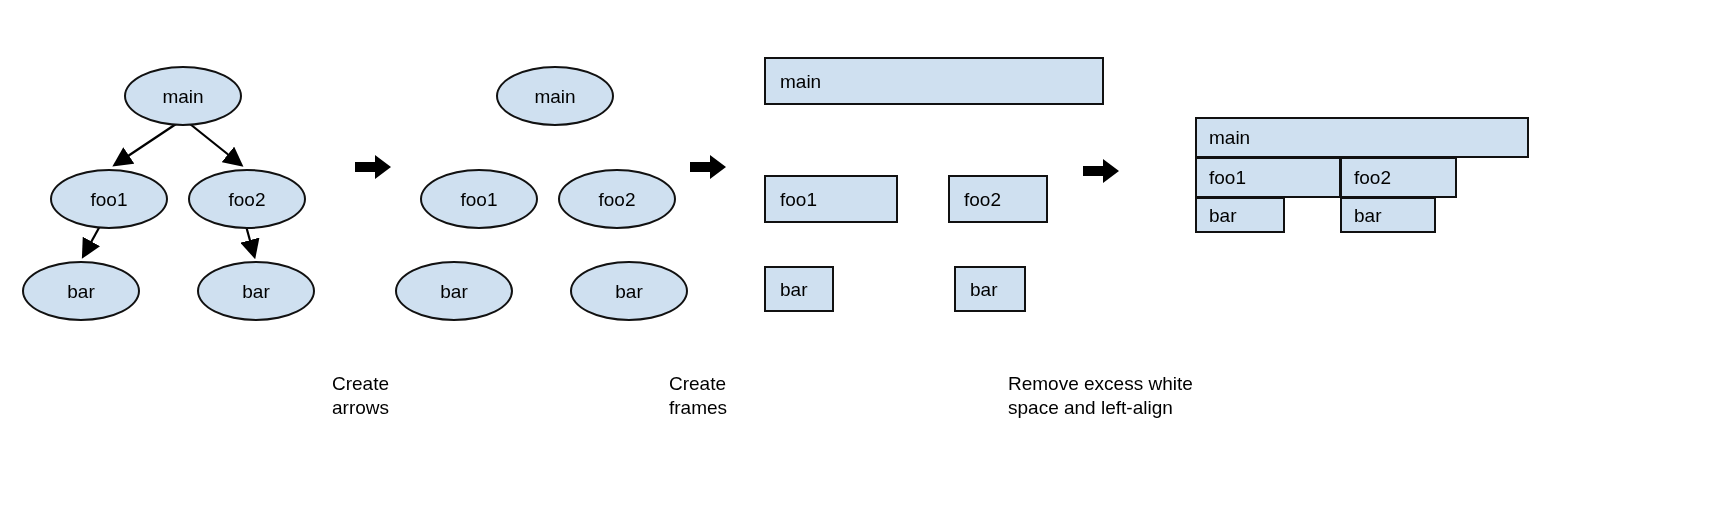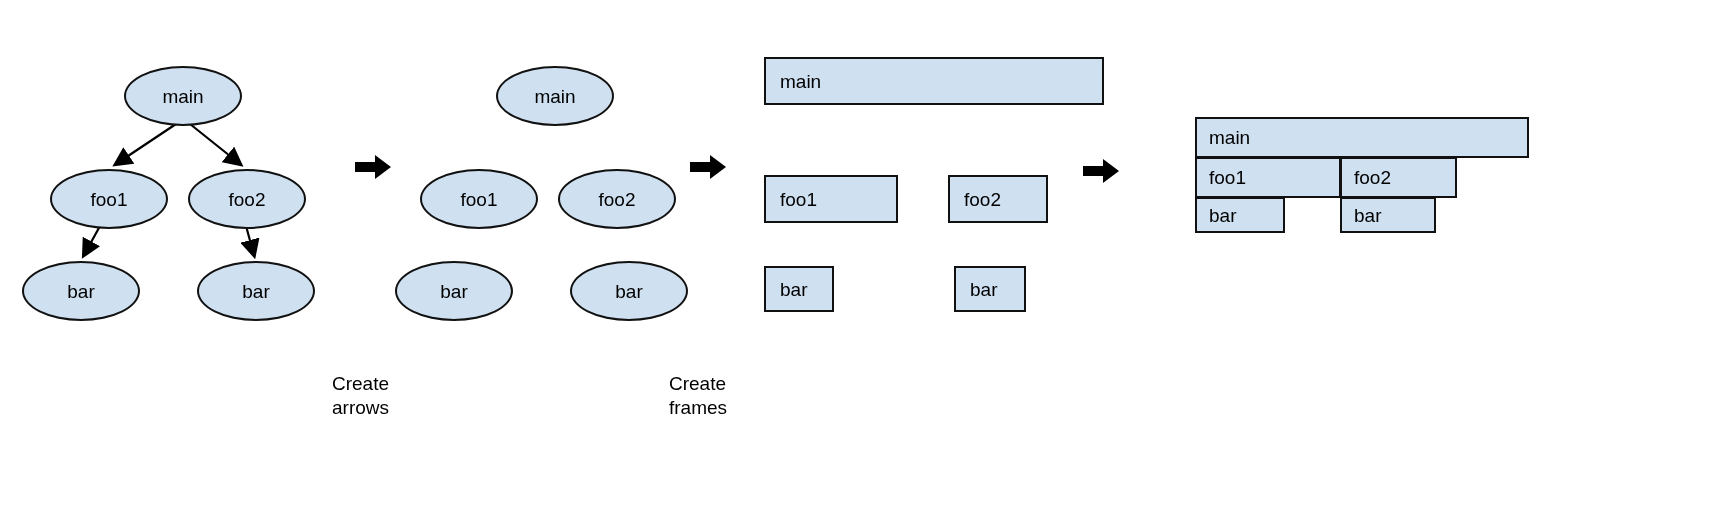--- a/index.html
+++ b/index.html
@@ -148,14 +148,16 @@
     <div class="node rect-tight" style="left:1195px; top:157px; width:146px; height:41px;">foo1</div>
     <div class="node rect-tight" style="left:1340px; top:157px; width:117px; height:41px;">foo2</div>
     <div class="node rect-tight" style="left:1195px; top:197px; width:90px; height:36px;">bar</div>
     <div class="node rect-tight" style="left:1340px; top:197px; width:96px; height:36px;">bar</div>
   </div>
 
   <div class="caption" style="left:332px; top:372px;">Create
 arrows</div>
   <div class="caption" style="left:669px; top:372px;">Create
 frames</div>
+  <div class="caption" style="left:1008px; top:372px;">Remove excess white
+space and left-align</div>
 
 </div>
 
 </body></html>

